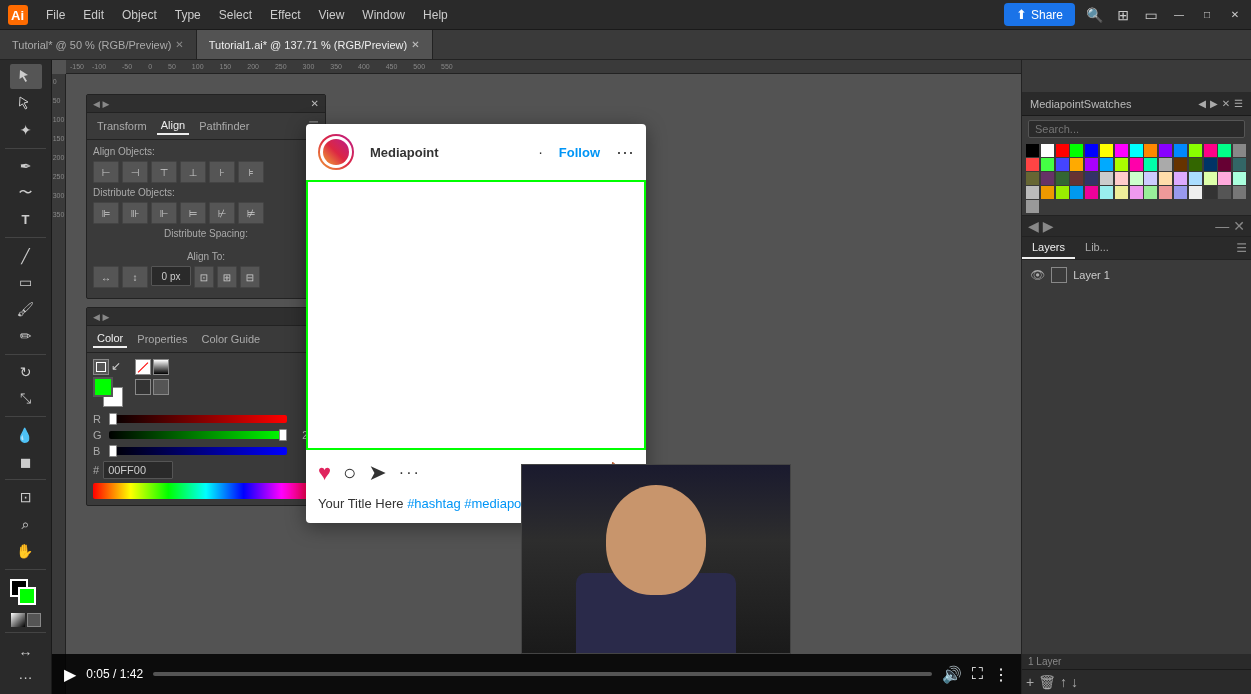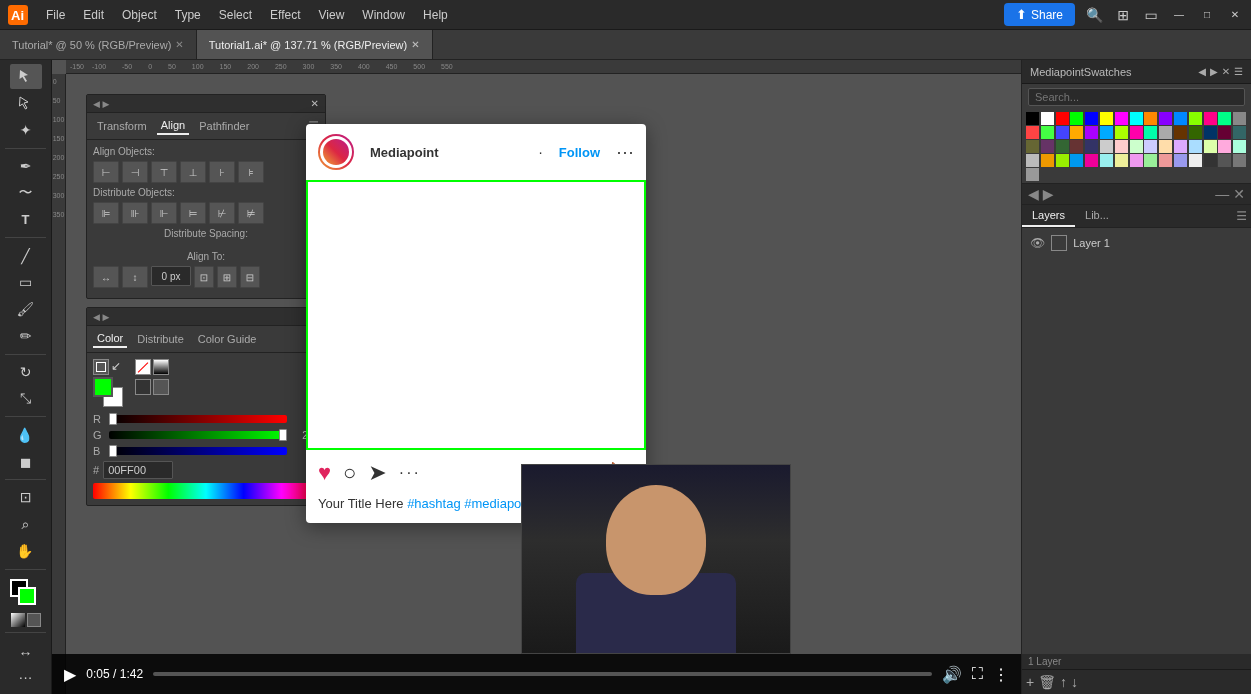--- a/index.html
+++ b/index.html
@@ -125,21 +125,21 @@
       width: 230px; background: #3a3a3a; border-left: 1px solid #222;
       display: flex; flex-direction: column;
     }
 
     
     .swatches-panel {
       background: #3a3a3a; border-bottom: 1px solid #222; flex-shrink: 0;
     }
     .panel-header {
       display: flex; align-items: center; padding: 4px 8px; height: 24px;
-      background: #2a2a2a; border-bottom: 1px solid #1a1a1a; font-size: 11px; color: #bbb;
+      background: #2a2a2a; border-bottom: 1px solid #1a1a1a; font-size: 11px; color: #bbb; margin-top: 32px;
     }
     .panel-header-controls { display: flex; align-items: center; gap: 4px; margin-left: auto; }
     .panel-ctrl-btn { font-size: 10px; cursor: pointer; color: #aaa; }
     .panel-search { padding: 4px 6px; }
     .panel-search input {
       width: 100%; background: #2a2a2a; border: 1px solid #555;
       color: #ccc; padding: 2px 6px; font-size: 11px; border-radius: 2px;
     }
     .swatches-grid {
       display: grid; grid-template-columns: repeat(15, 1fr);
@@ -465,21 +465,21 @@
           </div>
         </div>
 
         <div class="float-panel">
           <div class="float-panel-header">
             <span class="panel-collapse-arrows">◀ ▶</span>
             <span style="margin-left:auto;font-size:10px;cursor:pointer;">✕</span>
           </div>
           <div class="float-panel-tabs">
             <span class="float-tab active">Color</span>
-            <span class="float-tab">Distribute</span>
+            <span class="float-tab">Properties</span>
             <span class="float-tab">Color Guide</span>
             <span class="panel-menu-btn">☰</span>
           </div>
           <div class="color-panel-content">
 
             <div style="display:flex;align-items:flex-start;gap:8px;margin-bottom:6px;">
               <div style="display:flex;flex-direction:column;gap:2px;">
                 <div style="display:flex;gap:2px;">
                   <div style="width:16px;height:16px;background:#555;border:1px solid #888;cursor:pointer;display:flex;align-items:center;justify-content:center;">
                     <div style="width:10px;height:10px;border:1px solid white;"></div>

